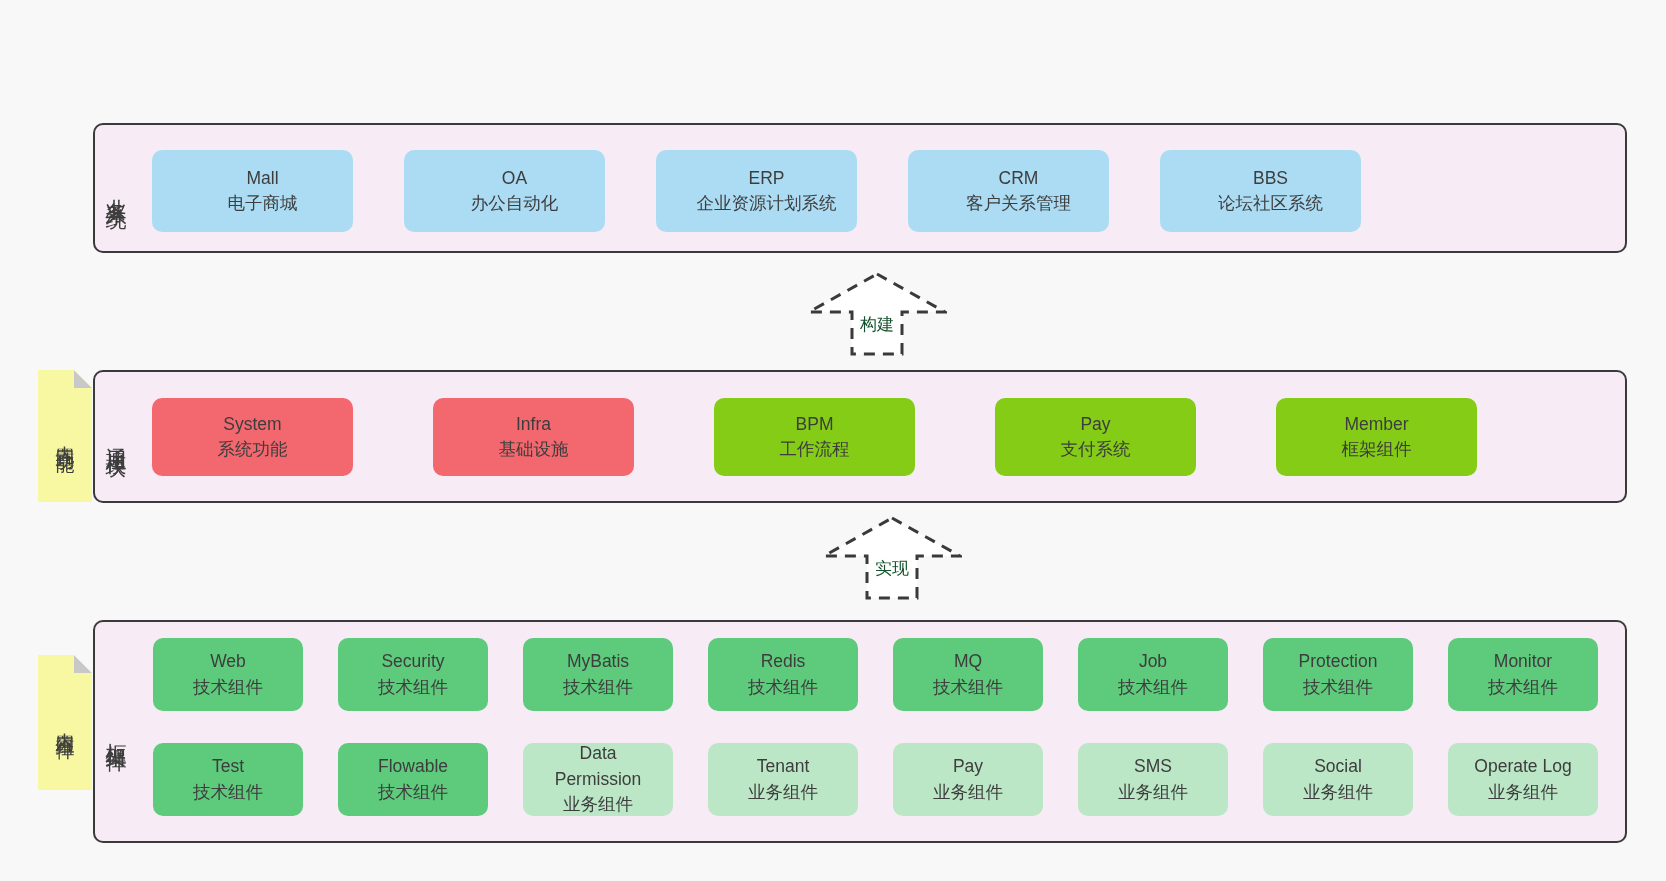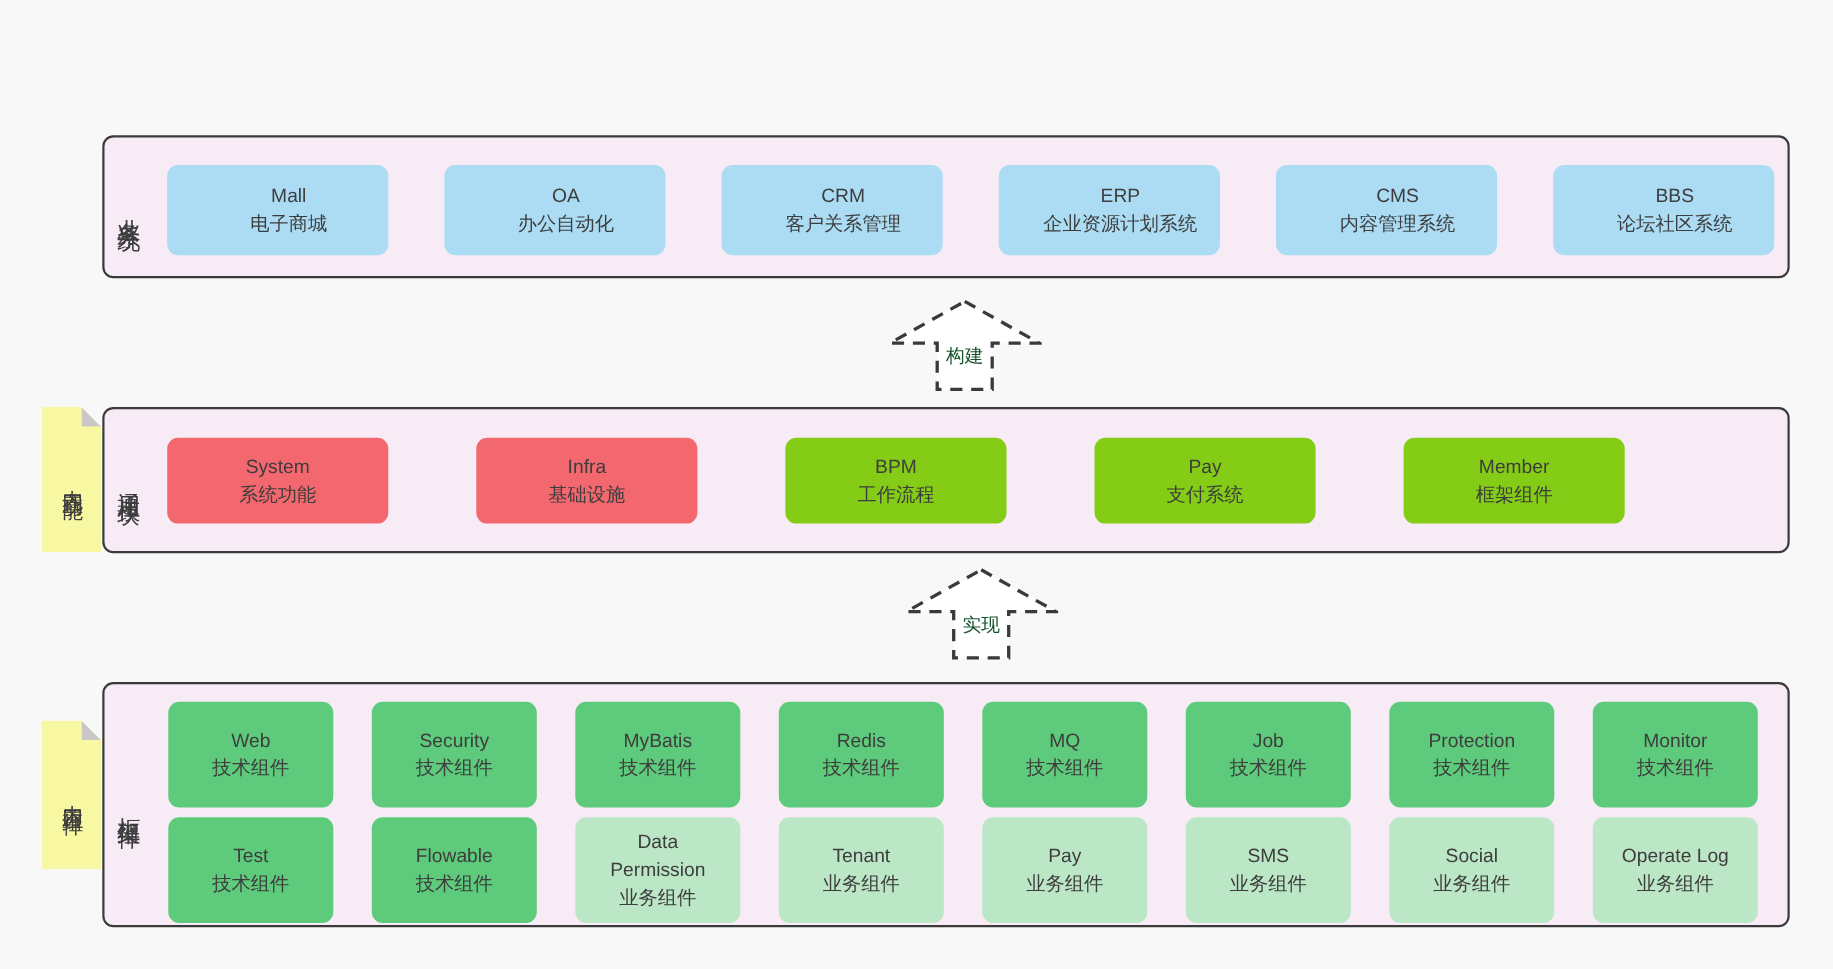--- a/index.html
+++ b/index.html
@@ -54,21 +54,21 @@
     display: flex;
     flex-direction: column;
     align-items: center;
     justify-content: center;
     text-align: center;
     font-size: 17.5px;
     line-height: 1.45;
   }
   .box-wide  { width: 201px; height: 82px; padding: 0 12px; }
   #layer-modules .box-wide { height: 78px; }
-  .box-small { width: 150px; height: 96px; padding: 0 20px; }
+  .box-small { width: 150px; height: 73px; padding: 0 20px; }
 
   .blue  { background: #abdcf4; padding-left: 32px; }
   .red   { background: #f3686e; }
   .pink  { background: #84cc16; }
   .green { background: #5eca7c; }
   .lgreen{ background: #bbe7c6; }
 
   
   .sticky {
     position: absolute;
@@ -122,30 +122,26 @@
     <div class="box-row">
       <div class="box box-wide blue">
         <span>Mall</span>
         <span>电子商城</span>
       </div>
       <div class="box box-wide blue">
         <span>OA</span>
         <span>办公自动化</span>
       </div>
       <div class="box box-wide blue">
+        <span>ERP</span>
+        <span>企业资源计划系统</span>
+      </div>
+      <div class="box box-wide blue">
         <span>CRM</span>
         <span>客户关系管理</span>
-      </div>
-      <div class="box box-wide blue">
-        <span>ERP</span>
-        <span>企业资源计划系统</span>
-      </div>
-      <div class="box box-wide blue">
-        <span>CMS</span>
-        <span>内容管理系统</span>
       </div>
       <div class="box box-wide blue">
         <span>BBS</span>
         <span>论坛社区系统</span>
       </div>
     </div>
   </section>
 
   <div class="arrow" id="arrow-build">
     <svg viewBox="0 0 140 84">

